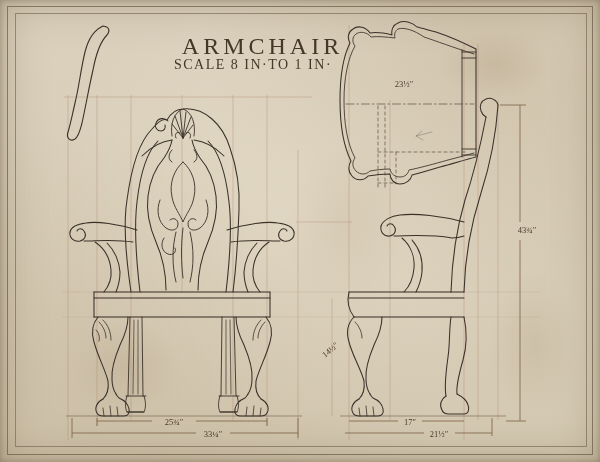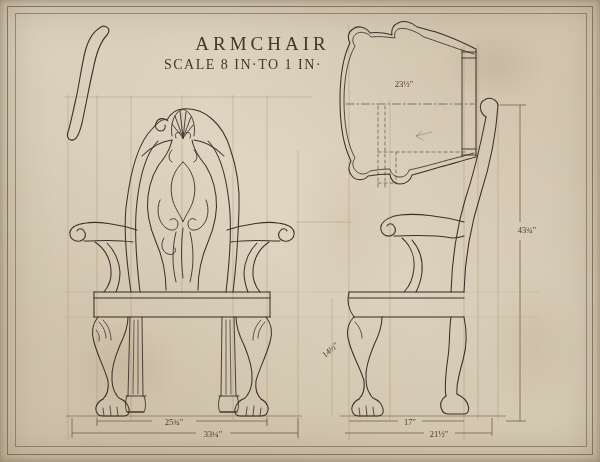--- a/index.html
+++ b/index.html
@@ -12,24 +12,24 @@
       linear-gradient(#dbd1bd,#d4c9b2);
     box-shadow: inset 0 0 46px rgba(110,92,64,0.38), inset 0 0 6px rgba(90,75,52,0.45);
     font-family:"Liberation Serif", serif;
   }
   .frame-outer{position:absolute;left:7px;top:6px;right:7px;bottom:7px;
     border:1px solid rgba(108,94,72,0.75);}
   .frame-inner{position:absolute;left:15px;top:13px;right:13px;bottom:15px;
     border:1px solid rgba(108,94,72,0.6);}
   .title{
     position:absolute;left:170px;top:33px;width:185px;text-align:center;
-    font-size:19px;letter-spacing:4px;color:#453728;font-weight:normal;
+    font-size:24px;letter-spacing:4px;color:#453728;font-weight:normal;
   }
   .scale-note{
-    position:absolute;left:148px;top:57px;width:190px;text-align:center;
+    position:absolute;left:158px;top:57px;width:190px;text-align:center;
     font-size:14px;letter-spacing:1.5px;color:#453728;
   }
   .smudge{position:absolute;pointer-events:none;}
   .s1{left:440px;top:30px;width:110px;height:70px;
       background:radial-gradient(ellipse, rgba(150,124,92,0.16), transparent 70%);}
   .s2{left:280px;top:140px;width:130px;height:170px;
       background:radial-gradient(ellipse, rgba(158,132,100,0.12), transparent 70%);}
   .s3{left:70px;top:320px;width:110px;height:90px;
       background:radial-gradient(ellipse, rgba(150,124,92,0.13), transparent 70%);}
   .s4{left:490px;top:270px;width:90px;height:150px;

